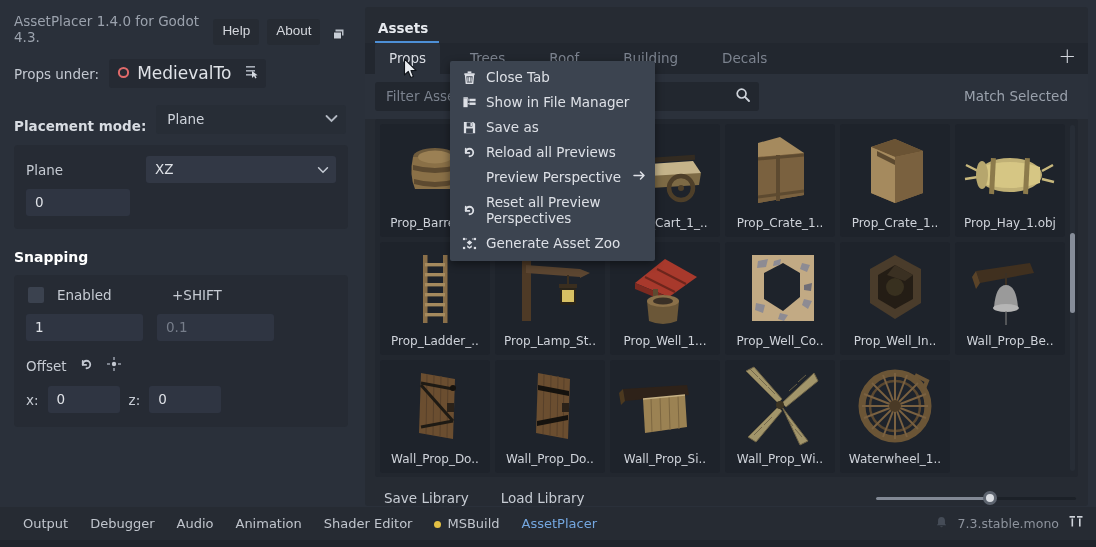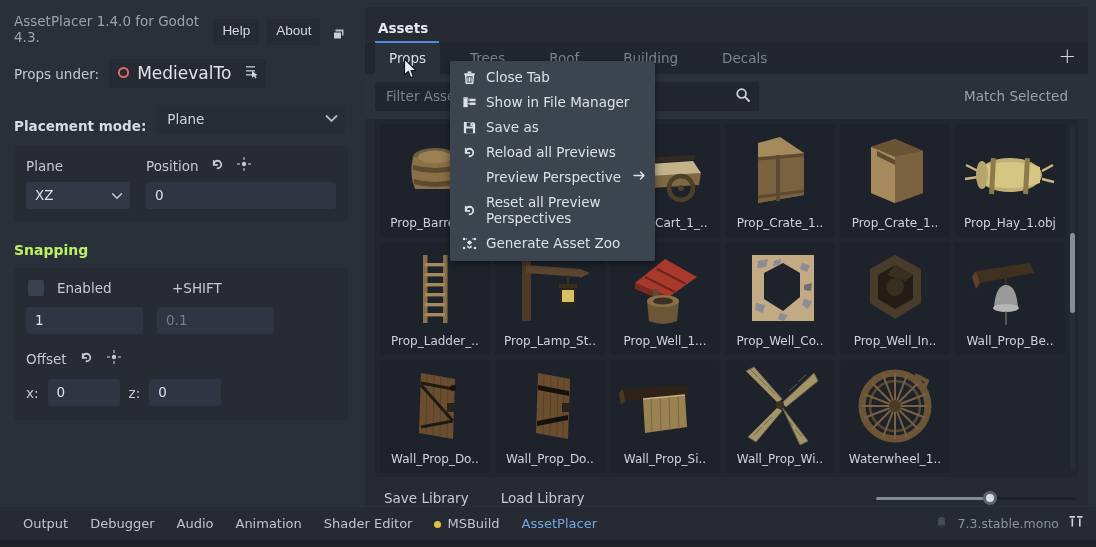--- a/index.html
+++ b/index.html
@@ -67,21 +67,21 @@
     background: #323845; border-radius: 3px; padding: 5px 7px 6px 9px;
     color: #dfe2e7; font-size: 13.5px; cursor: pointer;
   }
   .input-sm {
     background: #2f3542; border-radius: 3px; padding: 5px 9px 6px;
     color: #dfe2e7; font-size: 13.5px; border: none; width: 100%;
     font-family: inherit; cursor: text;
   }
   .input-sm::placeholder { color: #767d8a; }
 
-  .sec-title { color: #bef264; font-size: 14px; font-weight: bold; padding: 20px 0 0 14px; }
+  .sec-title { color: #ffffff; font-size: 14px; font-weight: bold; padding: 20px 0 0 14px; }
 
   .snap-box { margin: 10px 12px 0 14px; background: #262b34; border-radius: 4px; padding: 12px 12px 14px; }
   .snap-row1 { display: flex; align-items: center; gap: 0; }
   .cb {
     width: 16px; height: 16px; background: #3b424f; border-radius: 2px; cursor: pointer;
     margin-right: 13px; margin-left: 2px;
   }
   .snap-inputs { display: flex; gap: 14px; margin-top: 11px; }
   .snap-inputs .input-sm { width: 117px; }
   .offset-row { display: flex; align-items: center; gap: 12px; margin-top: 15px; }
@@ -247,40 +247,20 @@
           <svg width="13" height="9" viewBox="0 0 13 9">
               <path d="M1.5 2 L6.5 7 L11.5 2" fill="none" stroke="#b2b8c2" stroke-width="1.8" stroke-linecap="round"></path>
             </svg>
         </span>
       </div>
     </div>
 
     <div class="group-box">
       <div class="grid-2">
         <span class="sub-lbl">Plane</span>
-        <div class="sub-lbl-row">
-          <span class="sub-lbl">Position</span>
-          <span>
-            <svg width="15" height="15" viewBox="0 0 16 16">
-                <path d="M4 8 A4 4 0 1 1 8 12" fill="none" stroke="#c3c8d1" stroke-width="1.9" stroke-linecap="round"></path>
-                <path d="M4 4.2 L4 8.4 L7.6 8.4" fill="none" stroke="#c3c8d1" stroke-width="1.9" stroke-linecap="round" stroke-linejoin="round"></path>
-              </svg>
-          </span>
-          <span>
-            <svg width="16" height="16" viewBox="0 0 16 16">
-                <g stroke="#9aa1ab" stroke-width="1.5">
-                  <line x1="1" y1="8" x2="4" y2="8"></line>
-                  <line x1="12" y1="8" x2="15" y2="8"></line>
-                  <line x1="8" y1="1" x2="8" y2="4"></line>
-                  <line x1="8" y1="12" x2="8" y2="15"></line>
-                </g>
-                <circle cx="8" cy="8" r="2.2" fill="#c3c8d1"></circle>
-              </svg>
-          </span>
-        </div>
         <div class="select-sm">
           <span>XZ</span>
           <span>
             <svg width="12" height="8" viewBox="0 0 13 9">
                 <path d="M1.5 2 L6.5 7 L11.5 2" fill="none" stroke="#c6ccd5" stroke-width="1.7" stroke-linecap="round"></path>
               </svg>
           </span>
         </div>
         <input class="input-sm" value="0" style="">
       </div>

